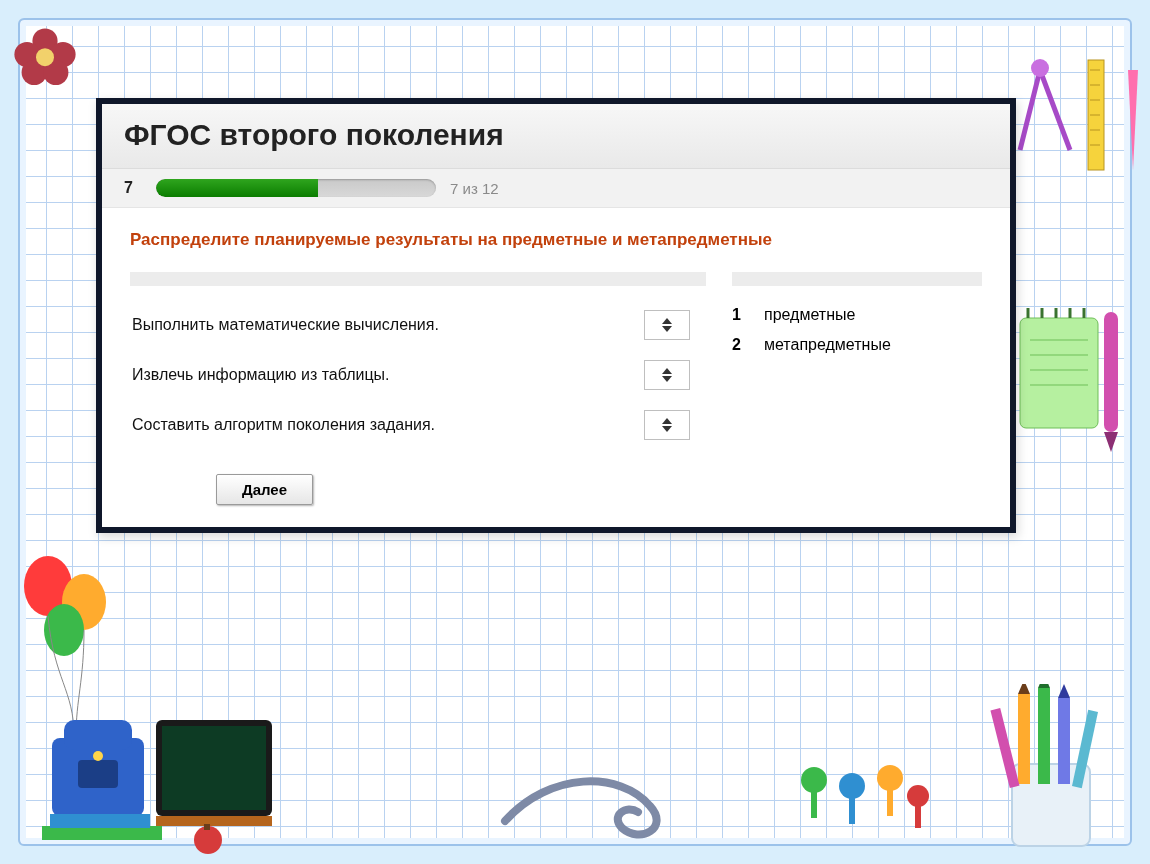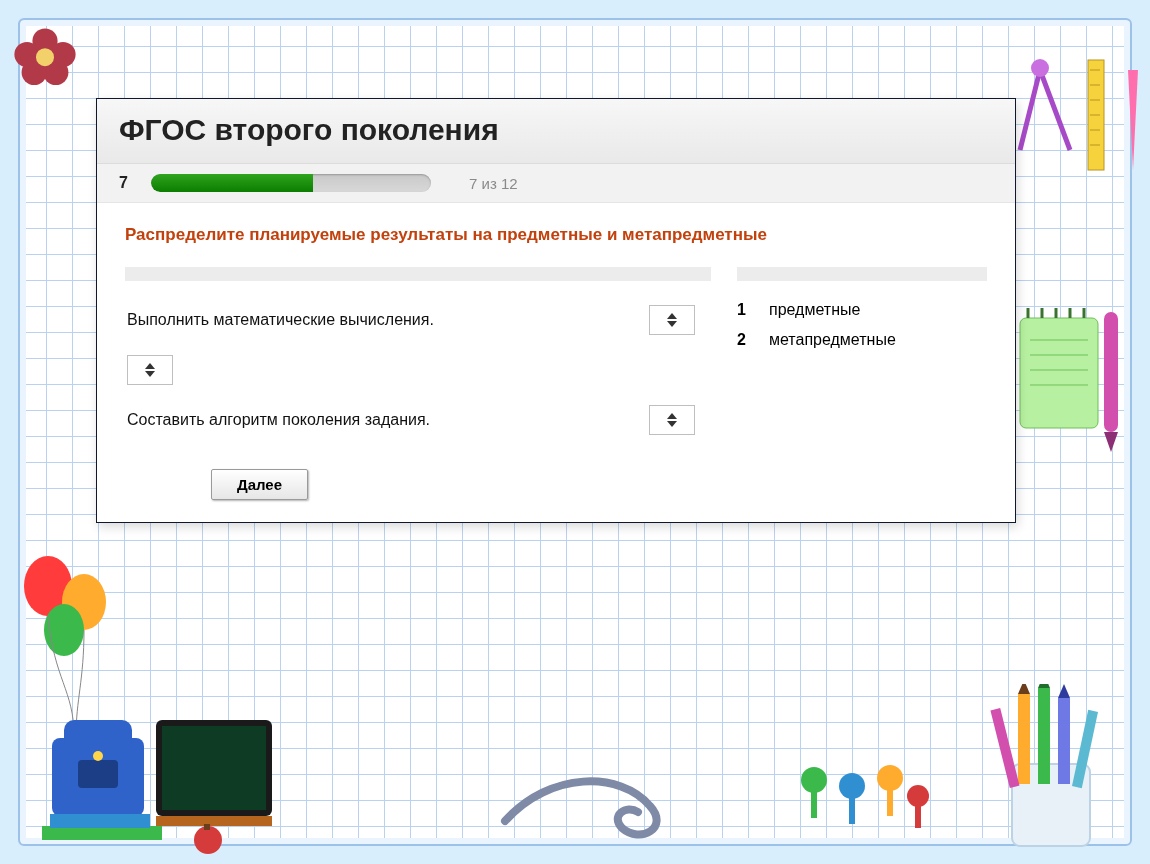--- a/index.html
+++ b/index.html
@@ -25,21 +25,21 @@
     border-radius: 6px;
     box-shadow: 0 0 0 6px #e9f4ff inset;
   }
 
   .quiz-card {
     position: absolute;
     left: 96px;
     top: 98px;
     width: 920px;
     background: #ffffff;
-    border: 1px solid #0f172a;
+    border: 6px solid #0f172a;
     box-shadow: 2px 4px 10px rgba(0,0,0,.15);
   }
 
   .quiz-header {
     background: linear-gradient(#f7f7f7, #e9e9e9);
     border-bottom: 1px solid #dcdcdc;
     padding: 14px 22px 16px;
   }
   .quiz-title {
     font-size: 30px;
@@ -73,21 +73,20 @@
   }
   .progress-fill {
     position: absolute;
     left: 0; top: 0; bottom: 0;
     background: linear-gradient(#2fa51e, #0b7d00);
     border-radius: 10px 0 0 10px;
   }
   .progress-label {
     color: #8a8a8a;
     font-size: 15px;
-    margin-left: 24px;
   }
 
   .quiz-body { padding: 18px 28px 22px; }
   .question-text {
     font-weight: bold;
     font-size: 17px;
     color: #c2410c;
     margin: 4px 0 22px;
   }
 
@@ -313,20 +312,21 @@
         <div class="item-header-bar"></div>
 
         <div class="item-row">
           <span class="item-text">Выполнить математические вычисления.</span>
           <div class="combo">
               <span class="tri-up"></span>
               <span class="tri-down"></span>
             </div>
         </div>
         <div class="item-row">
+          <span class="item-text">Извлечь информацию из таблицы.</span>
           <div class="combo">
               <span class="tri-up"></span>
               <span class="tri-down"></span>
             </div>
         </div>
         <div class="item-row">
           <span class="item-text">Составить алгоритм поколения задания.</span>
           <div class="combo">
               <span class="tri-up"></span>
               <span class="tri-down"></span>

